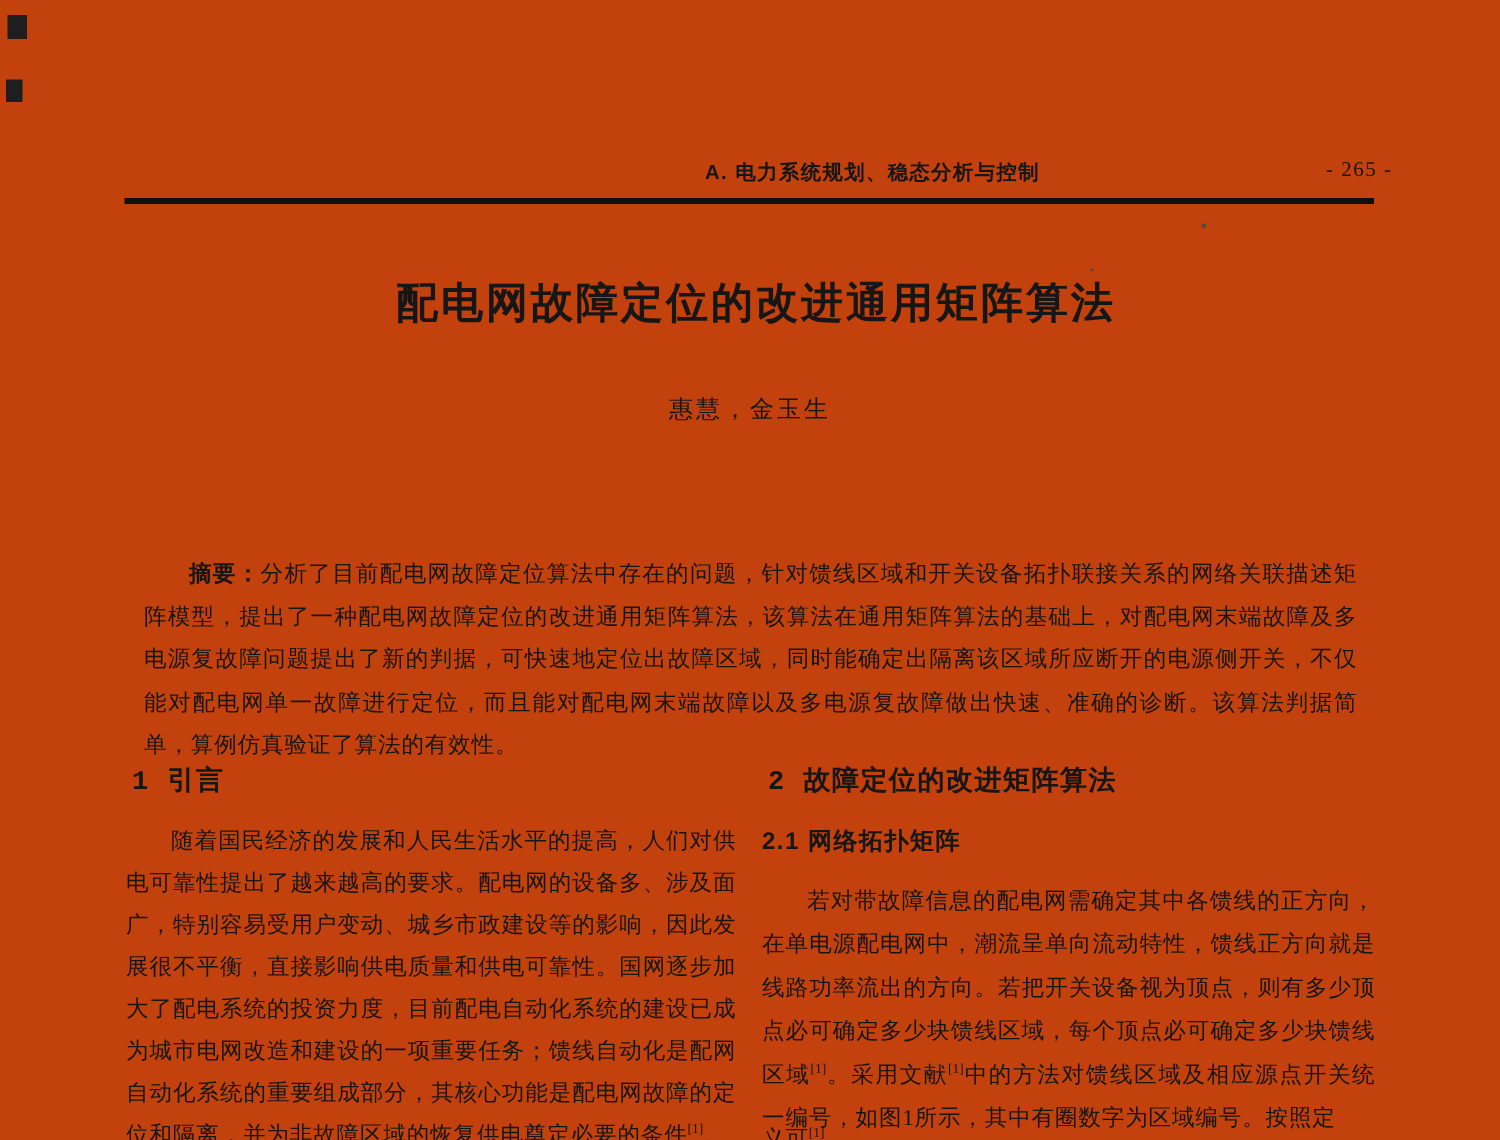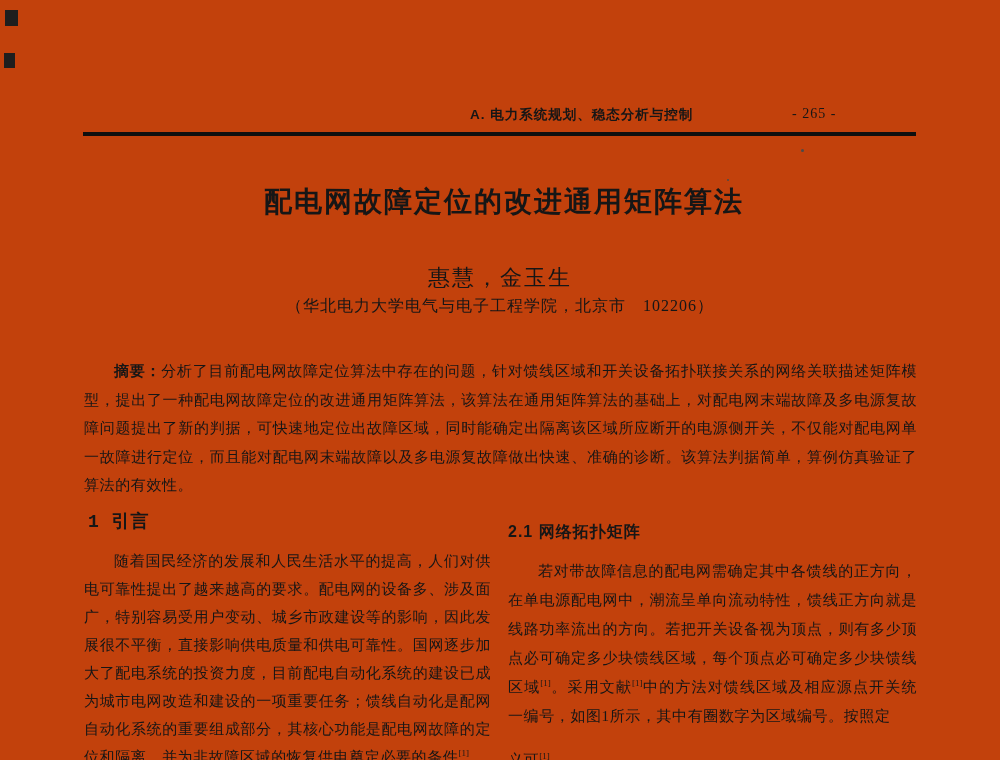--- a/index.html
+++ b/index.html
@@ -22,50 +22,50 @@
   .speck.s2 { left: 727px; top: 179px; width: 2px; height: 2px; }
 
   
   .running-head {
     position: absolute; left: 470px; top: 106px;
     font-family: "Liberation Sans", "DejaVu Sans", sans-serif;
     font-weight: bold; font-size: 13.5px; letter-spacing: 1px;
     white-space: nowrap;
   }
   .page-num {
-    position: absolute; left: 792px; top: 106px;
+    position: absolute; left: 884px; top: 106px;
     font-size: 14px; letter-spacing: 1px; white-space: nowrap;
   }
   .head-rule {
     position: absolute; left: 83px; top: 132px;
     width: 833px; height: 4px; background: #0f0f0f;
   }
 
   
   .title {
     position: absolute; left: 4px; top: 183px; width: 1000px; margin: 0;
     text-align: center;
     font-family: "Liberation Sans", "DejaVu Sans", sans-serif;
     font-weight: bold; font-size: 28px; letter-spacing: 2px;
   }
   .authors {
     position: absolute; left: 0; top: 263px; width: 1000px;
-    text-align: center; font-size: 22px; letter-spacing: 2px;
+    text-align: center; font-size: 16px; letter-spacing: 2px;
   }
   .affiliation {
     position: absolute; left: 0; top: 296px; width: 1000px;
     text-align: center; font-size: 16px; letter-spacing: 1px;
   }
 
   
   .abstract {
     position: absolute; left: 84px; top: 357px; width: 833px;
     font-size: 15px; line-height: 28.5px; letter-spacing: 0.6px;
   }
-  .abstract p { margin: 0; text-indent: 2em; text-align: justify; }
+  .abstract p { margin: 12px; text-indent: 2em; text-align: justify; }
   .bold { font-weight: bold; }
   .kw-p { font-weight: bold; }
 
   
   .col { position: absolute; top: 505px; }
   .col-left  { left: 84px;  width: 407px; }
   .col-right { left: 508px; width: 409px; }
   .col h2 {
     margin: 4px;
     font-family: Liberation Mono, monospace;
@@ -102,31 +102,31 @@
 
   <div class="running-head">A. 电力系统规划、稳态分析与控制</div>
   <div class="page-num">- 265 -</div>
   <div class="head-rule"></div>
 
   <div class="speck s1"></div>
   <div class="speck s2"></div>
 
   <h1 class="title">配电网故障定位的改进通用矩阵算法</h1>
   <div class="authors">惠慧，金玉生</div>
-  <div class="affiliation">（华北电力大学电气与电子工程学院，北京市　102206）</div>
 
   <div class="abstract">
     <p><span class="bold">摘要：</span><span>分析了目前配电网故障定位算法中存在的问题，针对馈线区域和开关设备拓扑联接关系的网络关联描述矩阵模型，提出了一种配电网故障定位的改进通用矩阵算法，该算法在通用矩阵算法的基础上，对配电网末端故障及多电源复故障问题提出了新的判据，可快速地定位出故障区域，同时能确定出隔离该区域所应断开的电源侧开关，不仅能对配电网单一故障进行定位，而且能对配电网末端故障以及多电源复故障做出快速、准确的诊断。该算法判据简单，算例仿真验证了算法的有效性。</span></p>
   </div>
 
   <div class="col col-left">
     <h2>1 引言</h2>
     <p class="body-p"><span>随着国民经济的发展和人民生活水平的提高，人们对供电可靠性提出了越来越高的要求。配电网的设备多、涉及面广，特别容易受用户变动、城乡市政建设等的影响，因此发展很不平衡，直接影响供电质量和供电可靠性。国网逐步加大了配电系统的投资力度，目前配电自动化系统的建设已成为城市电网改造和建设的一项重要任务；馈线自动化是配网自动化系统的重要组成部分，其核心功能是配电网故障的定位和隔离，并为非故障区域的恢复供电奠定必要的条件</span><sup>[1]</sup><span>。</span></p>
   </div>
 
   <div class="col col-right">
+    <h2>2 故障定位的改进矩阵算法</h2>
     <h3>2.1 网络拓扑矩阵</h3>
     <p class="body-p"><span>若对带故障信息的配电网需确定其中各馈线的正方向，在单电源配电网中，潮流呈单向流动特性，馈线正方向就是线路功率流出的方向。若把开关设备视为顶点，则有多少顶点必可确定多少块馈线区域，每个顶点必可确定多少块馈线区域</span><sup>[1]</sup><span>。采用文献</span><sup>[1]</sup><span>中的方法对馈线区域及相应源点开关统一编号，如图1所示，其中有圈数字为区域编号。按照定</span></p>
   </div>
 
   <div class="partial-line"><span>义可</span><sup>[1]</sup></div>
 
 </div>
 
 </body></html>

